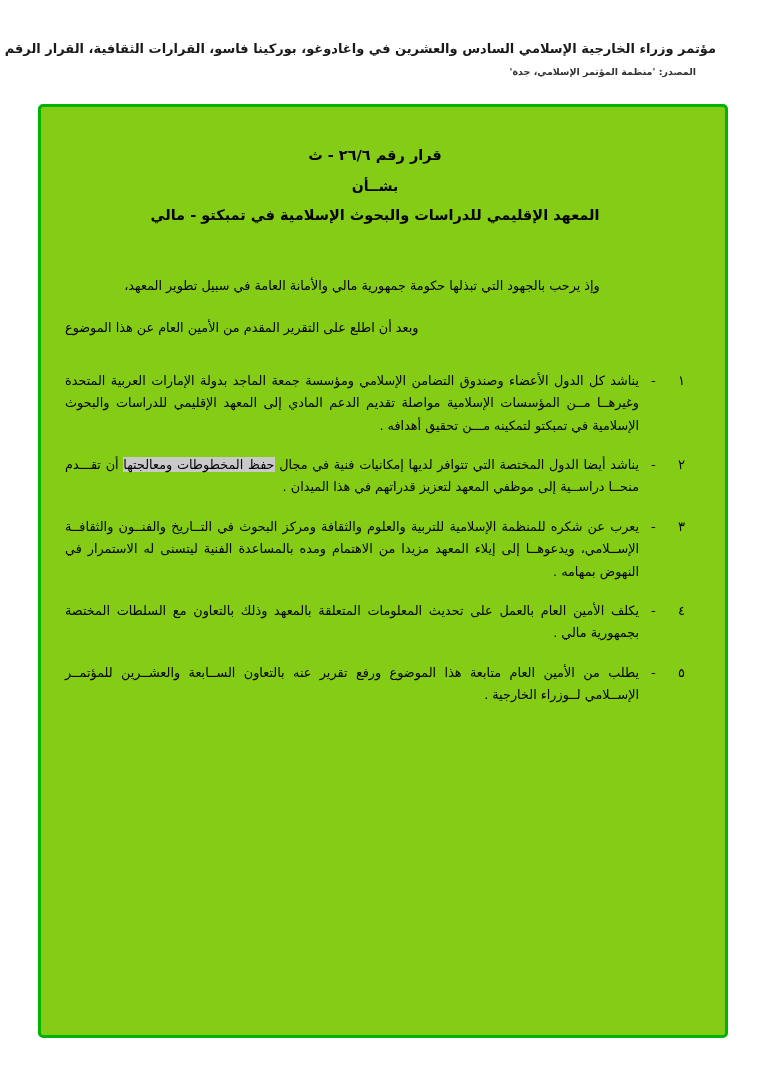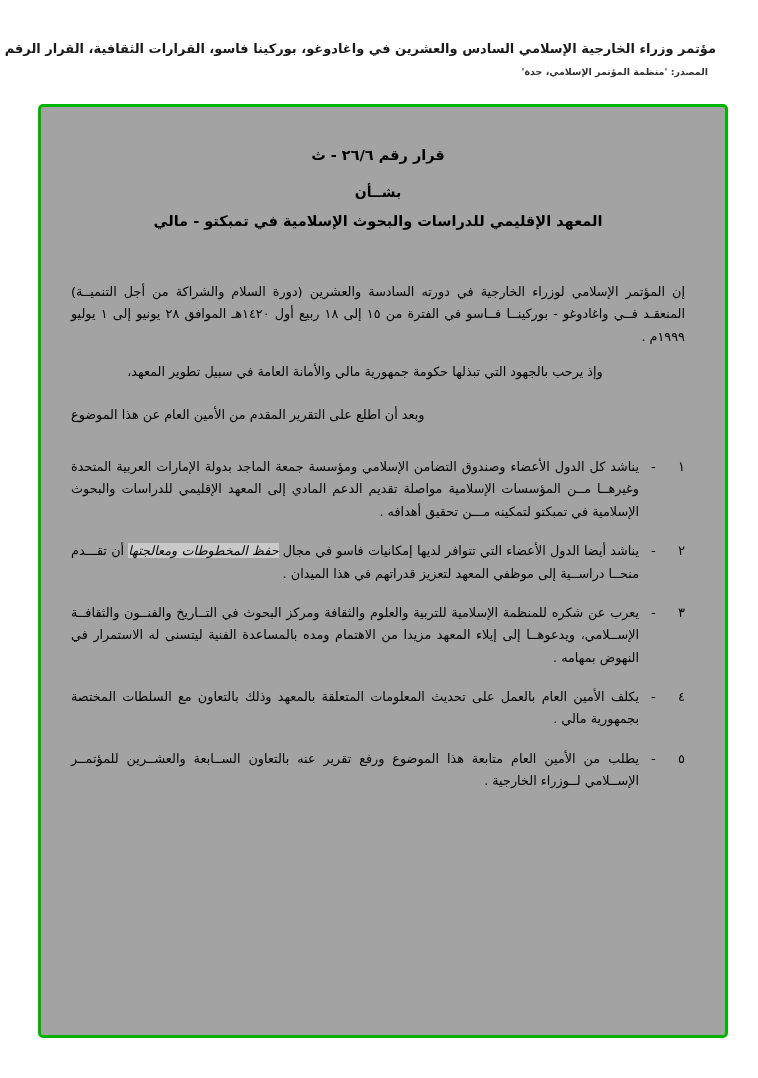--- a/index.html
+++ b/index.html
@@ -16,39 +16,39 @@
     position:absolute;
     top:40px;right:42px;left:38px;
     text-align:right;
     font-size:13px;
     font-weight:bold;
     line-height:1.35;
     white-space:nowrap;
   }
   .source-line{
     position:absolute;
-    top:66px;right:50px;left:38px;
+    top:66px;right:62px;left:38px;
     text-align:right;
     font-size:9.5px;
     font-weight:bold;
     color:#333;
   }
   .frame{
     position:absolute;
     top:104px;left:38px;
     width:690px;height:934px;
     box-sizing:border-box;
     border:3px solid #00b300;
     border-radius:5px;
-    padding:40px 40px 0 30px;
-    background:#a3a3a3;
+    padding:40px 40px 0 24px;
+    background:#84cc16;
   }
   .titles{text-align:center;font-weight:bold;color:#000;}
   .t1{font-size:14.5px;letter-spacing:1.5px;}
-  .t2{font-size:14px;margin-top:21px;letter-spacing:2px;}
+  .t2{font-size:14px;margin-top:15px;letter-spacing:2px;}
   .t3{font-size:14.5px;margin-top:13px;}
   .doc-body{
     margin-top:52px;
     font-size:12.8px;
     line-height:1.75;
     text-align:justify;
     color:#000;
   }
   p.pre{margin:0 0 13px 0;}
   p.pre.ind{padding-right:26px;text-align:center;}
@@ -58,42 +58,41 @@
   .num{
     flex:0 0 46px;
     display:flex;
     justify-content:space-between;
     align-items:flex-start;
     padding-left:12px;
     box-sizing:border-box;
     font-size:13px;
   }
   .txt{flex:1;text-align:justify;}
-  .hl{background:#c9c9c9;font-style:italic;}
+  .hl{background:#c9c9c9;}
 </style>
 </head>
 <body>
 
 <div class="page">
 
   <div class="page-header">مؤتمر وزراء الخارجية الإسلامي السادس والعشرين في واغادوغو، بوركينا فاسو، القرارات الثقافية، القرار الرقم ٢٦/٦-ث</div>
 
   <div class="source-line">المصدر:  'منظمة المؤتمر الإسلامي، جدة'</div>
 
   <div class="frame">
 
     <div class="titles">
       <div class="t1">قرار رقم ٢٦/٦ - ث</div>
       <div class="t2">بشــأن</div>
       <div class="t3">المعهد الإقليمي للدراسات والبحوث الإسلامية في تمبكتو - مالي</div>
     </div>
 
     <div class="doc-body">
 
-      <p class="pre">إن المؤتمر الإسلامي لوزراء الخارجية في دورته السادسة والعشرين (دورة السلام والشراكة من أجل التنميــة) المنعقـد فــي واغادوغو - بوركينــا فــاسو في الفترة من ١٥ إلى ١٨ ربيع أول ١٤٢٠هـ الموافق ٢٨ يونيو إلى ١ يوليو ١٩٩٩م .</p>
 
 
       <p class="pre ind">وإذ يرحب بالجهود التي تبذلها حكومة جمهورية مالي والأمانة العامة في سبيل تطوير المعهد،</p>
 
       <p class="pre ind ind2">وبعد أن اطلع على التقرير المقدم من الأمين العام عن هذا الموضوع</p>
 
       <div class="items">
 
         <div class="item">
           <div class="num">
@@ -101,21 +100,21 @@
             <span>-</span>
           </div>
           <div class="txt">يناشد كل الدول الأعضاء وصندوق التضامن الإسلامي ومؤسسة جمعة الماجد بدولة الإمارات العربية المتحدة وغيرهــا مــن المؤسسات الإسلامية مواصلة تقديم الدعم المادي إلى المعهد الإقليمي للدراسات والبحوث الإسلامية في تمبكتو لتمكينه مـــن تحقيق أهدافه .</div>
         </div>
 
         <div class="item">
           <div class="num">
             <span>٢</span>
             <span>-</span>
           </div>
-          <div class="txt"><span>يناشد أيضا الدول الأعضاء التي تتوافر لديها إمكانيات فاسو في مجال </span><span class="hl">حفظ المخطوطات ومعالجتها</span><span> أن تقـــدم منحــا دراســية إلى موظفي المعهد لتعزيز قدراتهم في هذا الميدان .</span></div>
+          <div class="txt"><span>يناشد أيضا الدول المختصة التي تتوافر لديها إمكانيات فنية في مجال </span><span class="hl">حفظ المخطوطات ومعالجتها</span><span> أن تقـــدم منحــا دراســية إلى موظفي المعهد لتعزيز قدراتهم في هذا الميدان .</span></div>
         </div>
 
         <div class="item">
           <div class="num">
             <span>٣</span>
             <span>-</span>
           </div>
           <div class="txt">يعرب عن شكره للمنظمة الإسلامية للتربية والعلوم والثقافة ومركز البحوث في التــاريخ والفنــون والثقافــة الإســلامي، ويدعوهــا إلى إيلاء المعهد مزيدا من الاهتمام ومده بالمساعدة الفنية ليتسنى له الاستمرار في النهوض بمهامه .</div>
         </div>
 

